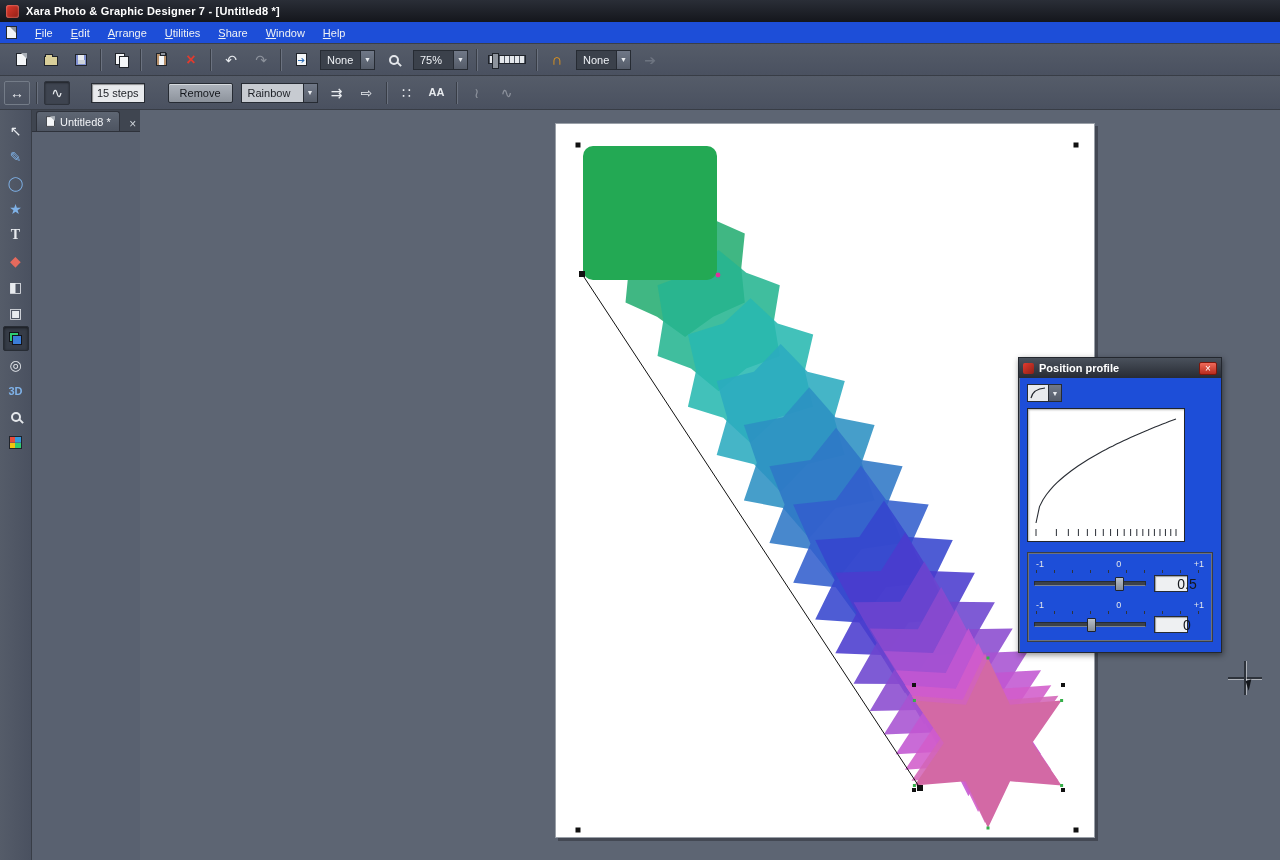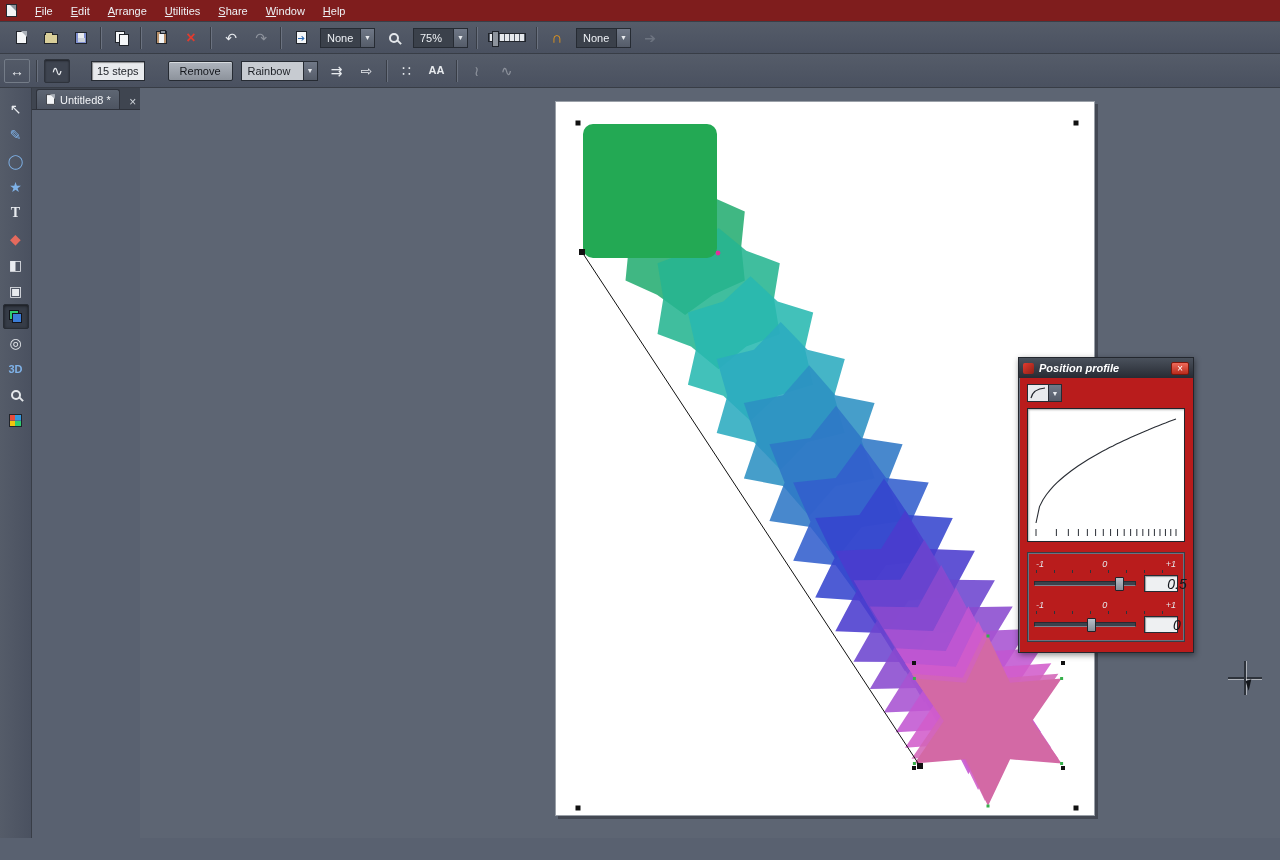--- a/index.html
+++ b/index.html
@@ -6,21 +6,21 @@
   html,body { width:1280px; height:860px; }
   body { font-family: "Liberation Sans", "DejaVu Sans", sans-serif; font-size: 11px; background:#596170; overflow:hidden; }
   .window { position:relative; width:1280px; height:860px; background:#596170; overflow:hidden; }
 
   
   .titlebar { height:22px; background:linear-gradient(#2a2e37,#14161c); display:flex; align-items:center; padding:0 6px; color:#fff; }
   .titlebar .logo { width:13px; height:13px; margin-right:7px; background:linear-gradient(135deg,#e23b2e,#8e1f16); border-radius:3px; box-shadow:inset 0 0 2px #ffb4ab; }
   .titlebar .title { font-weight:bold; font-size:11px; letter-spacing:.2px; }
 
   
-  .menubar { height:22px; background:#7f1d1d; display:flex; align-items:center; color:#eef1f5; border-bottom:1px solid #3a3f48; }
+  .menubar { height:22px; background:#1d4ed8; display:flex; align-items:center; color:#eef1f5; border-bottom:1px solid #3a3f48; }
   .menubar .doc-icon { width:11px; height:13px; background:#f2f4f6; border:1px solid #242830; margin:0 9px 0 6px; position:relative; }
   .menubar .doc-icon:after { content:""; position:absolute; right:0; top:0; border:3px solid #8d939c; border-left-color:transparent; border-bottom-color:transparent; }
   .menu-item { display:inline-block; padding:3px 9px; cursor:default; }
   .menu-item::first-letter { text-decoration:underline; }
 
   
   .toolbar { background:linear-gradient(#555c69,#4a5160); display:flex; align-items:center; border-bottom:1px solid #383d46; color:#e8ebef; }
   .toolbar-main { height:32px; padding:0 6px; }
   .toolbar-blend { height:34px; padding:0 2px; }
   .tbtn { width:26px; height:24px; display:flex; align-items:center; justify-content:center; margin:0 2px; border:1px solid transparent; border-radius:2px; }
@@ -81,21 +81,21 @@
   .tool .blue { color:#7fb2e8; }
   .tool .red { color:#e56a5d; }
   .tool .t3d { font-size:11px; font-weight:bold; color:#7fb2e8; }
 
   .rightcol { flex:1; display:flex; flex-direction:row; }
   .canvas { position:relative; flex:1; background:#5d6573; overflow:hidden; }
   .page { position:absolute; left:415px; top:13px; width:540px; height:715px; background:#ffffff; border:1px solid #9aa0a8; box-shadow:3px 3px 0 rgba(0,0,0,.28); }
   .overlay { position:absolute; left:0; top:0; width:1248px; height:728px; }
 
   
-  .dialog { position:absolute; left:1018px; top:357px; width:176px; background:#b91c1c; border:1px solid #23272e; box-shadow:1px 2px 6px rgba(0,0,0,.45), inset 1px 1px 0 #6b7280;font-style:italic; }
+  .dialog { position:absolute; left:1018px; top:357px; width:204px; background:#1d4ed8; border:1px solid #23272e; box-shadow:1px 2px 6px rgba(0,0,0,.45), inset 1px 1px 0 #6b7280; }
   .dlg-title { height:20px; background:linear-gradient(#4a515c,#272b33); display:flex; align-items:center; padding:0 4px; }
   .dlg-title .dlg-icon { width:11px; height:11px; background:linear-gradient(135deg,#e23b2e,#8e1f16); border-radius:2px; margin-right:5px; }
   .dlg-title .dlg-text { flex:1; color:#fff; font-weight:bold; font-size:11px; }
   .dlg-close { width:18px; height:13px; background:linear-gradient(#ef6a5a,#b92b1c); border:1px solid #7d160b; color:#fff; font-size:10px; line-height:11px; text-align:center; border-radius:2px; }
   .dlg-body { padding:6px 8px 10px 8px; }
   .preset-row { display:flex; margin-bottom:6px; }
   .preset-btn { width:22px; height:18px; background:#e8eaed; border:1px solid #262b33; display:flex; align-items:center; justify-content:center; }
   .preset-arrow { width:13px; height:18px; background:linear-gradient(#707887,#555c69); border:1px solid #262b33; border-left:none; color:#e8ebef; font-size:7px; display:flex; align-items:center; justify-content:center; }
   .curve-box { width:158px; height:134px; background:#fff; border:1px solid #20242b; box-shadow:inset 1px 1px 2px rgba(0,0,0,.3); }
   .slider-panel { margin-top:10px; border:1px solid #383d46; box-shadow:inset 0 0 0 1px #6b7280; padding:6px 6px 8px 6px; }
@@ -112,20 +112,24 @@
   .cursor { position:absolute; left:1228px; top:661px; width:34px; height:34px; pointer-events:none; }
   .cursor .h { position:absolute; left:0; top:16px; width:34px; height:2px; background:#2e333b; box-shadow:0 1px 0 rgba(255,255,255,.5); }
   .cursor .v { position:absolute; left:16px; top:0; width:2px; height:34px; background:#2e333b; box-shadow:1px 0 0 rgba(255,255,255,.5); }
   .cursor .ptr { position:absolute; left:19px; top:19px; width:0; height:0; border-left:6px solid #14171c; border-bottom:10px solid transparent; transform:rotate(-18deg); }
 </style>
 </head>
 <body>
 
 <div class="window">
 
+  <div class="titlebar">
+    <div class="logo"></div>
+    <div class="title">Xara Photo &amp; Graphic Designer 7 - [Untitled8 *]</div>
+  </div>
 
   <div class="menubar">
     <div class="doc-icon"></div>
     <span class="menu-item">File</span>
     <span class="menu-item">Edit</span>
     <span class="menu-item">Arrange</span>
     <span class="menu-item">Utilities</span>
     <span class="menu-item">Share</span>
     <span class="menu-item">Window</span>
     <span class="menu-item">Help</span>

